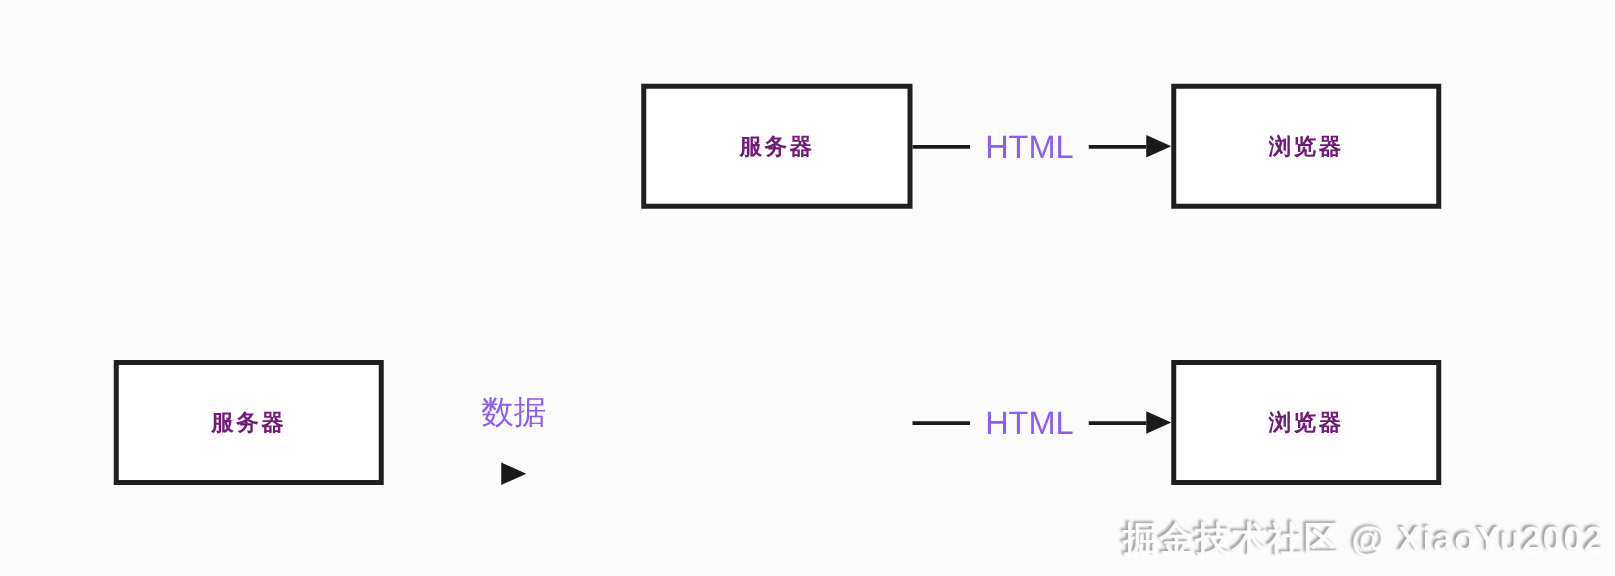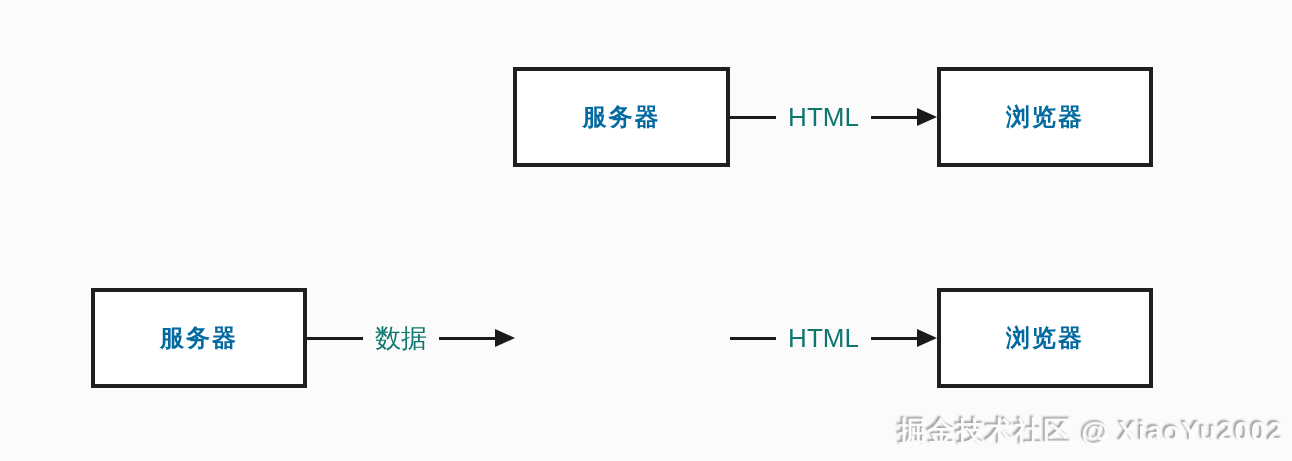--- a/index.html
+++ b/index.html
@@ -15,40 +15,40 @@
     position: absolute;
     height: 100px;
     background: #ffffff;
     border: 4px solid #1f1f1f;
     box-sizing: border-box;
     display: flex;
     align-items: center;
     justify-content: center;
   }
   .node-label {
-    font-size: 24px;
+    font-size: 18px;
     font-weight: 600;
-    color: #0369a1;
+    color: #701a75;
     letter-spacing: 2px;
     white-space: nowrap;
   }
   .connector {
     position: absolute;
     height: 100px;
     display: flex;
     align-items: center;
   }
   .seg {
     height: 3px;
     background: #1a1a1a;
     flex: 1 1 0;
   }
   .edge-label {
     font-size: 26px;
-    color: #0f766e;
+    color: #8b5cf6;
     margin: 12px 12px;
     white-space: nowrap;
     line-height: 1;
   }
   .arrowhead {
     width: 0;
     height: 0;
     border-top: 9px solid transparent;
     border-bottom: 9px solid transparent;
     border-left: 20px solid #1a1a1a;
@@ -83,21 +83,21 @@
   </div>
 
   <div class="node" style="left:937px; top:67px; width:216px;">
     <span class="node-label">浏览器</span>
   </div>
 
   <div class="node" style="left:91px; top:288px; width:216px;">
     <span class="node-label">服务器</span>
   </div>
 
-  <div class="connector" style="left:307px; top:288px; width:208px;">
+  <div class="connector" style="left:307px; top:288px; width:208px;flex-direction:column;">
     <div class="seg"></div>
     <span class="edge-label">数据</span>
     <div class="seg"></div>
     <div class="arrowhead"></div>
   </div>
 
 
   <div class="connector" style="left:730px; top:288px; width:207px;">
     <div class="seg"></div>
     <span class="edge-label">HTML</span>

